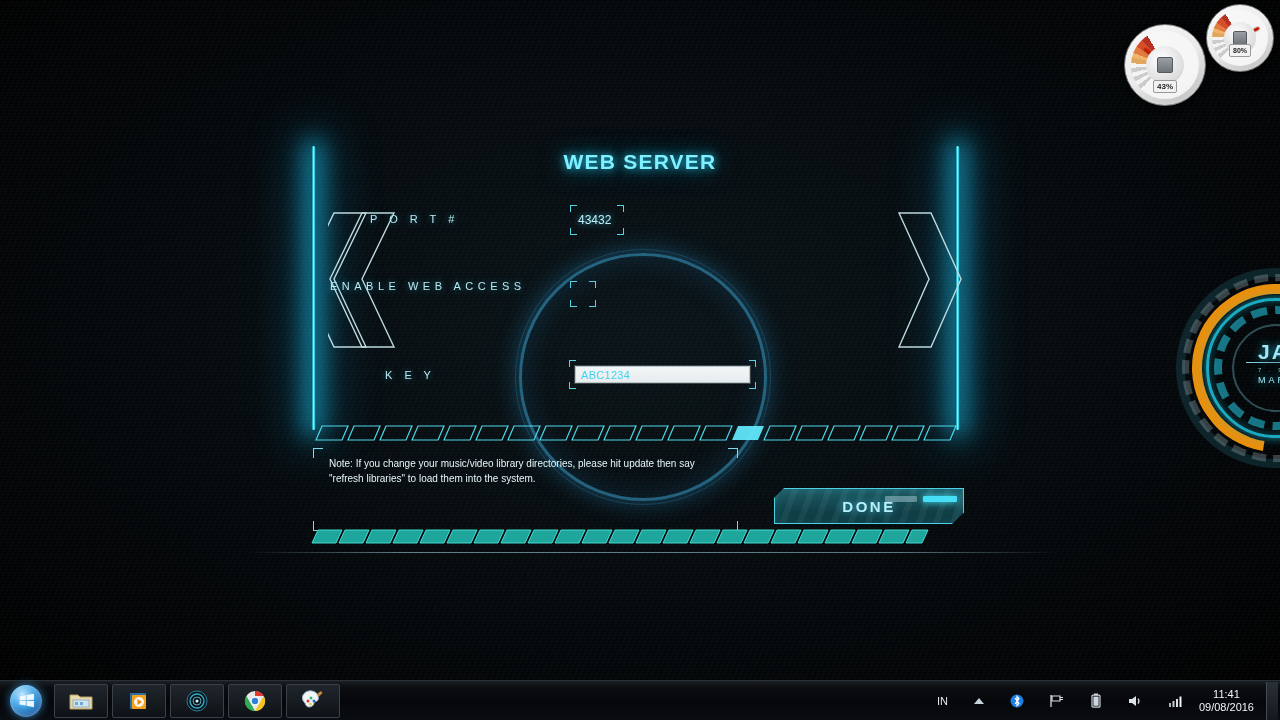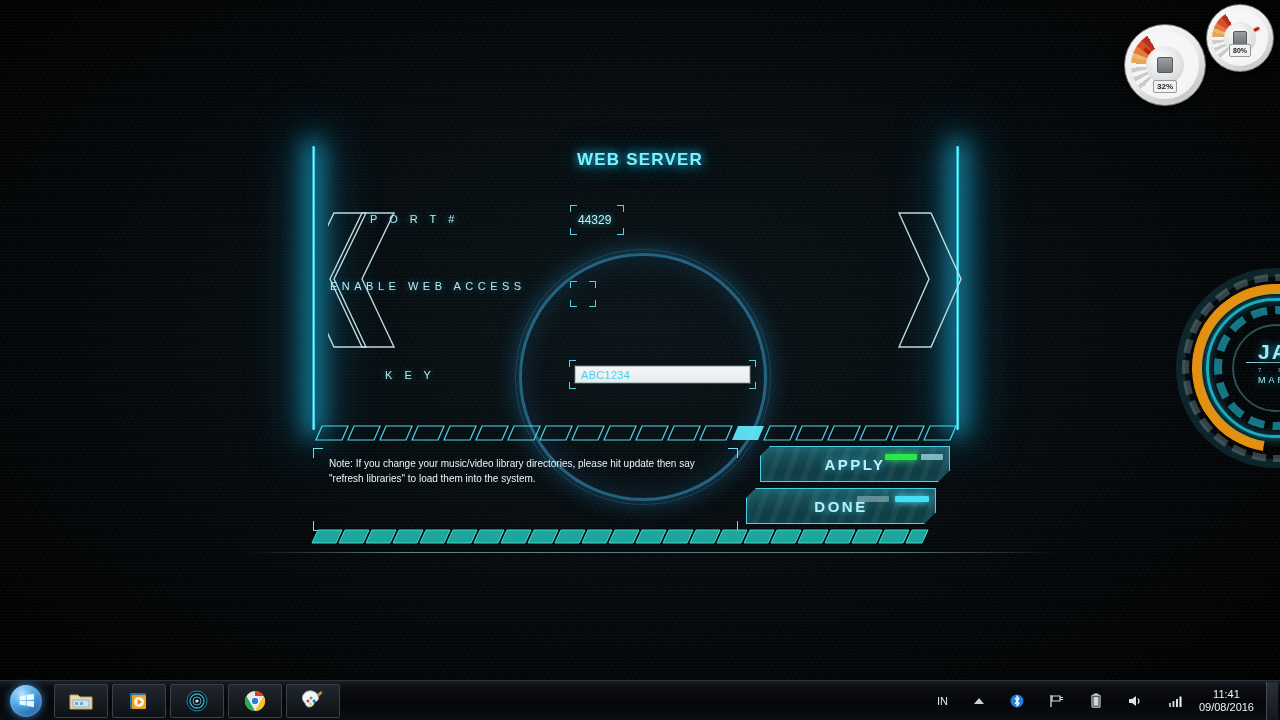--- a/index.html
+++ b/index.html
@@ -87,21 +87,21 @@
     background:linear-gradient(90deg, rgba(0,220,255,.15), #46e8ff 45%, #b9f7ff 55%, #46e8ff 65%, rgba(0,220,255,.15));
     box-shadow:0 0 22px 7px rgba(30,210,255,.55), 0 0 50px 16px rgba(20,160,220,.3);}
   .edge-left{ left:311px; }
   .edge-right{ left:955px; }
 
   .chevron{ position:absolute; top:211px; }
   .chev-left{ left:328px; }
   .chev-right{ left:893px; }
 
   .title{ position:absolute; left:0; right:0; top:150px; text-align:center;
-    color:#7ff0ff; font-size:17px; font-weight:bold; letter-spacing:1.2px;
+    color:#7ff0ff; font-size:21px; font-weight:bold; letter-spacing:1.2px;
     text-shadow:0 0 10px rgba(40,220,255,.95), 0 0 26px rgba(20,170,220,.7);}
 
   .form{ position:absolute; left:430px; top:205px; width:430px; }
   .row{ position:relative; height:34px; }
   .lbl{ position:absolute; right:0; width:0; white-space:nowrap;
     color:#b9e9f2; font-size:11px; letter-spacing:4.5px;
     text-shadow:0 0 7px rgba(40,190,230,.6);}
   .lbl-port{ left:-60px; top:8px; }
   .lbl-enable{ left:-100px; top:40px; text-align:right; width:150px; line-height:14px; }
   .lbl-key{ left:-45px; top:96px; }
@@ -145,21 +145,21 @@
     display:flex; align-items:center; justify-content:center;
     color:#b8f0fb; font-size:15px; font-weight:bold; letter-spacing:2.5px;
     text-shadow:0 0 8px rgba(60,210,240,.8);
     background:
       repeating-linear-gradient(110deg, rgba(255,255,255,.05) 0 6px, rgba(255,255,255,0) 6px 16px),
       linear-gradient(#1d5a63, #12424a 60%, #0d353c);
     border:1px solid #4fd0e2;
     clip-path:polygon(10px 0, 100% 0, 100% 68%, 178px 100%, 0 100%, 0 10px);
     box-shadow:inset 0 0 12px rgba(40,180,210,.25);}
   .btn-apply{ left:450px; top:22px; }
-  .btn-done{ left:436px; top:64px;text-align:right; }
+  .btn-done{ left:464px; top:64px;text-align:right; }
   .led{ position:absolute; top:7px; height:6px; border-radius:1px; }
   .led-a1{ right:32px; width:32px; background:#2ae84b; box-shadow:0 0 7px #2ae84b; }
   .led-a2{ right:6px; width:22px; background:#9fd8e2; opacity:.75; }
   .led-d1{ right:46px; width:32px; background:#7fa8b0; opacity:.7; }
   .led-d2{ right:6px; width:34px; background:#46dff5; box-shadow:0 0 7px #46dff5; }
 
   .floor-line{ position:absolute; left:245px; top:552px; width:815px; height:1px;
     background:linear-gradient(90deg, rgba(150,210,225,0), rgba(175,225,238,.55) 20%, rgba(175,225,238,.5) 80%, rgba(150,210,225,0));}
 
   
@@ -196,21 +196,21 @@
       <div class="chip"></div>
     </div>
     <div class="pct">80%</div>
   </div>
   <div class="gauge g-cpu">
     <div class="dial"></div>
     <div class="needle"></div>
     <div class="hub">
       <div class="chip"></div>
     </div>
-    <div class="pct">32%</div>
+    <div class="pct">43%</div>
   </div>
 </div>
 
 <div class="hud-ring">
   <div class="r r1"></div>
   <div class="r r2"></div>
   <div class="r r3"></div>
   <div class="r r4"></div>
   <div class="r r5"></div>
   <div class="r r6"></div>
@@ -246,21 +246,21 @@
   <div class="form">
 
     <div class="row">
       <div class="lbl lbl-port">P O R T #</div>
       <div class="bracket port-box">
         <span class="tl"></span>
           <span class="tr"></span>
           <span class="bl"></span>
           <span class="br"></span>
       </div>
-      <div class="port-val">44329</div>
+      <div class="port-val">43432</div>
     </div>
 
     <div class="row">
       <div class="lbl lbl-enable">ENABLE WEB ACCESS</div>
       <div class="bracket check-box">
         <span class="tl"></span>
           <span class="tr"></span>
           <span class="bl"></span>
           <span class="br"></span>
       </div>
@@ -312,25 +312,20 @@
       <span class="tl"></span>
         <span class="tr"></span>
         <span class="bl"></span>
         <span class="br"></span>
     </div>
 
     <div class="notes">
       <p>Note: If you change your music/video library directories, please hit update then say "refresh libraries" to load them into the system.</p>
     </div>
 
-    <div class="btn btn-apply">
-      <span>APPLY</span>
-      <i class="led led-a1"></i>
-      <i class="led led-a2"></i>
-    </div>
 
     <div class="btn btn-done">
       <span>DONE</span>
       <i class="led led-d1"></i>
       <i class="led led-d2"></i>
     </div>
 
     <svg class="slat-bottom" viewBox="0 0 620 17" preserveAspectRatio="none">
       <g fill="#1fa69c" stroke="#46d8d0" stroke-width="1">
         <path d="M2,15 L8,2 L32,2 L26,15 Z"></path>

